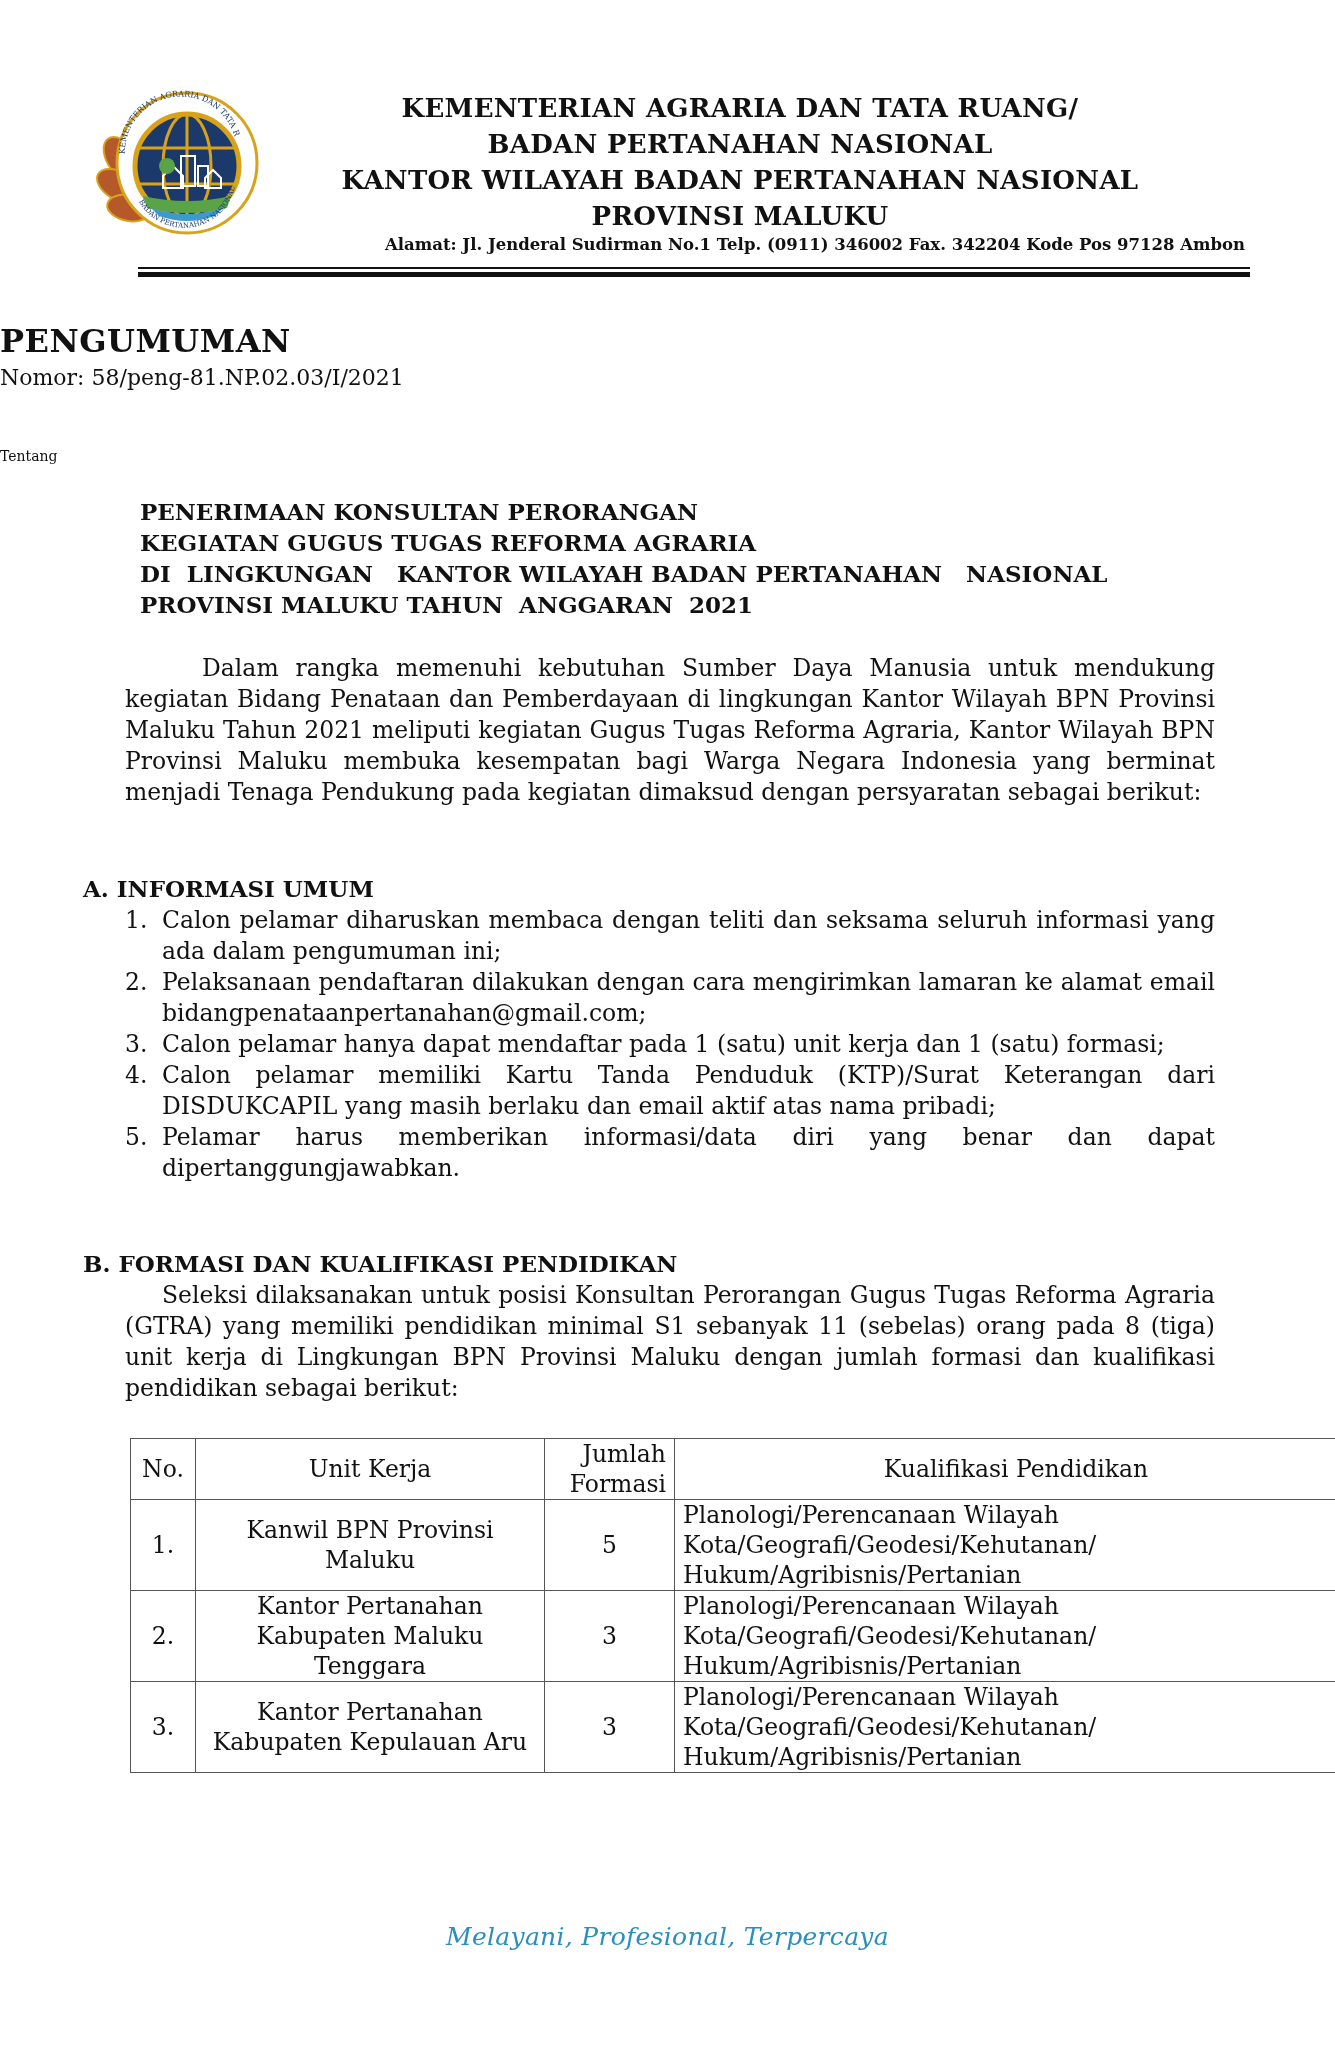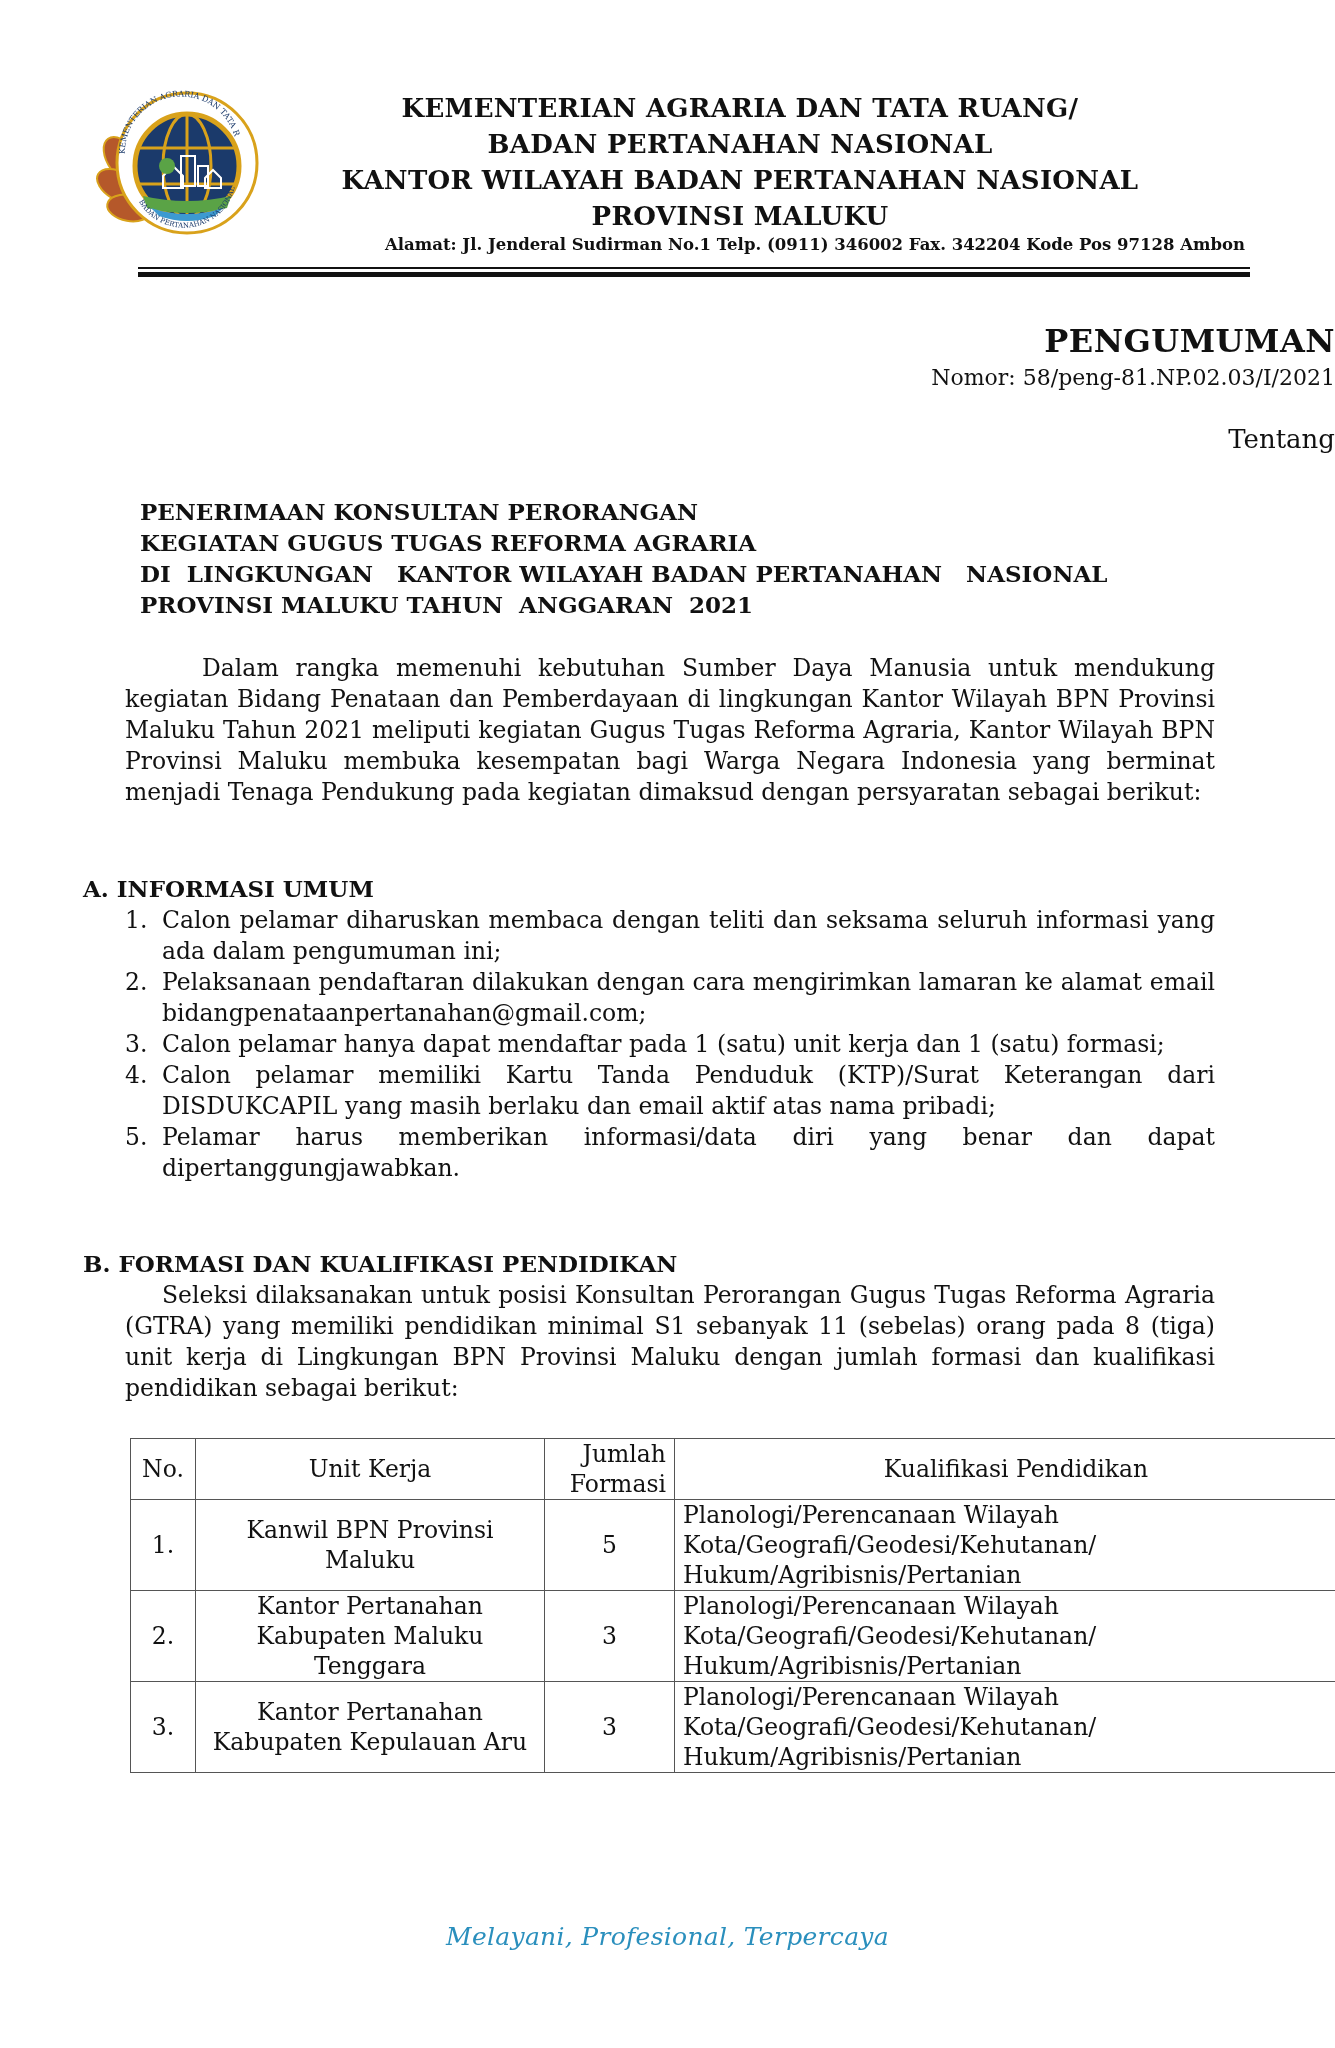--- a/index.html
+++ b/index.html
@@ -8,24 +8,24 @@
 
   
   .logo { position: absolute; left: 95px; top: 68px; width: 165px; height: 170px; }
   .kop { position: absolute; left: 240px; top: 90px; width: 1000px; text-align: center; }
   .kop .line { font-family: "DejaVu Serif", serif; font-weight: bold; font-size: 26px; line-height: 36px; letter-spacing: 0.3px; color: #111; }
   .address { position: absolute; left: 240px; top: 235px; width: 1005px; text-align: right; font-weight: bold; font-size: 16.5px; color: #111; white-space: nowrap; }
   .rule-thin { position: absolute; left: 138px; top: 267px; width: 1112px; height: 2px; background: #111; }
   .rule-thick { position: absolute; left: 138px; top: 272px; width: 1112px; height: 5px; background: #111; }
 
   
-  .title { position: absolute; left: 0; width: 1335px; text-align: right; }
+  .title { position: absolute; left: 0; width: 1335px; text-align: left; }
   .t-pengumuman { top: 322px; font-weight: bold; font-size: 32px; letter-spacing: 0.5px; }
   .t-nomor { top: 365px; font-size: 22px; }
-  .t-tentang { top: 424px; font-size: 26px; }
+  .t-tentang { top: 448px; font-size: 14px; }
   .subject { position: absolute; left: 140px; width: 1060px; top: 496px; text-align: left; }
   .subject .sl { font-weight: bold; font-size: 23px; line-height: 31px; white-space: pre; }
 
   
   .para { position: absolute; font-size: 23.5px; line-height: 31px; text-align: justify; }
   .intro { left: 125px; width: 1090px; top: 653px; text-indent: 77px; }
   .sec-head { position: absolute; left: 83px; font-weight: bold; font-size: 23px; }
   .sec-a { top: 875px; }
   .sec-b { top: 1250px; }
 

